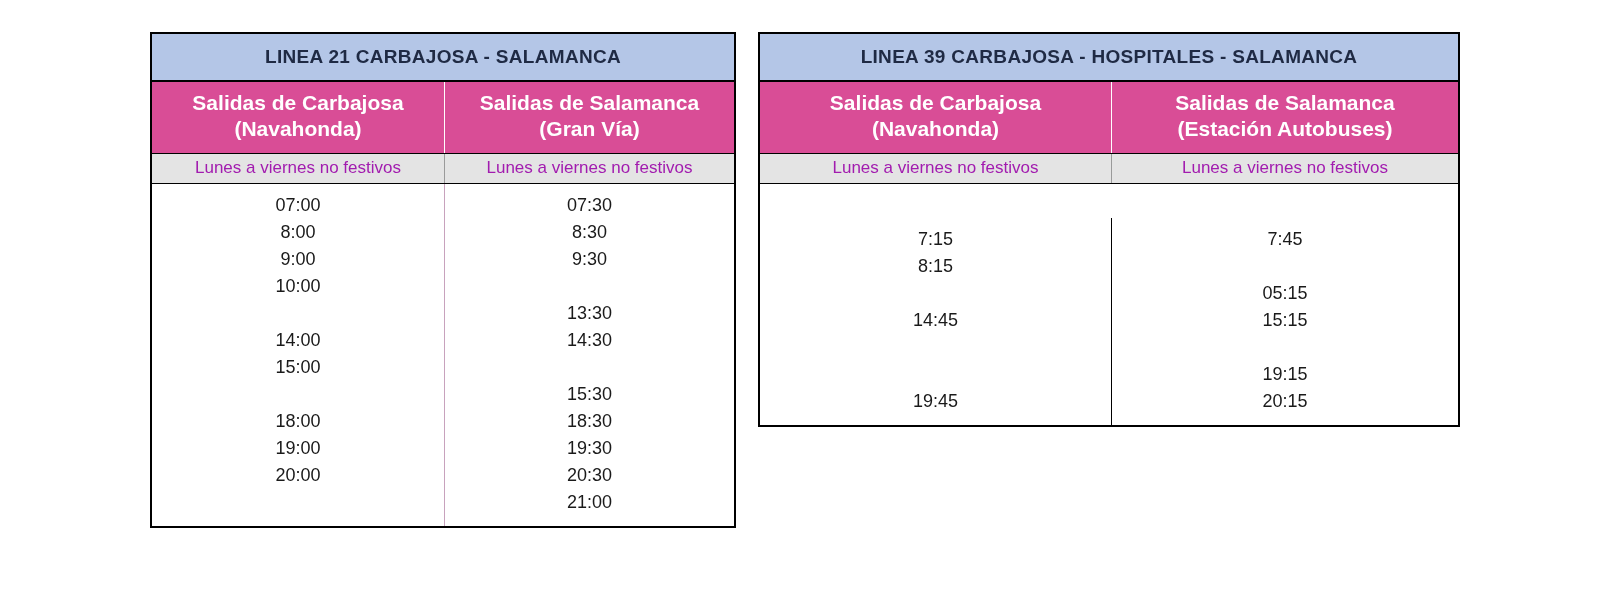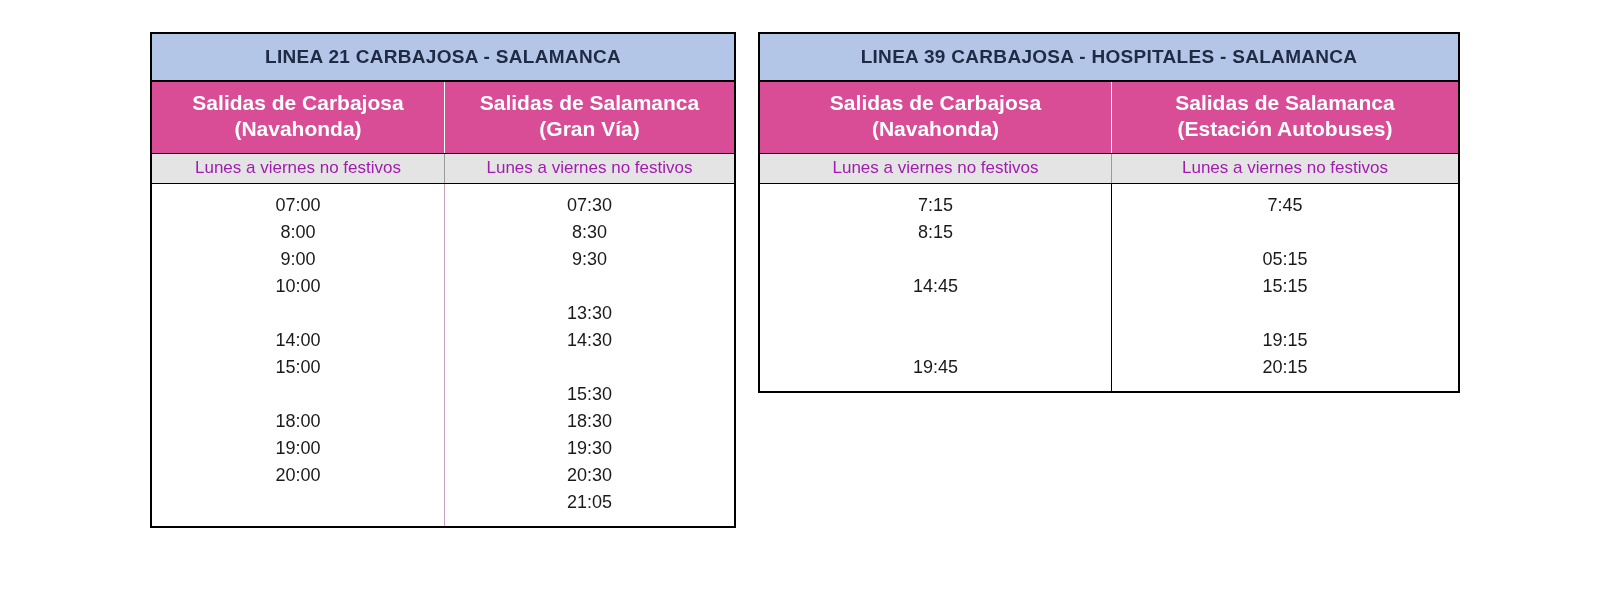--- a/index.html
+++ b/index.html
@@ -119,21 +119,21 @@
     display: flex;
   }
   .times-col {
     box-sizing: border-box;
     padding-top: 8px;
     padding-bottom: 10px;
     text-align: center;
   }
   .sched-left .times-col  { width: 292px; }
   .sched-left .times-col + .times-col { width: 290px; border-left: 1px solid #c8a2bd; }
-  .sched-right .times-col { width: 351px; }
+  .sched-right .times-col { width: 351px; margin-top: 34px; }
   .sched-right .times-col + .times-col { width: 347px; border-left: 1px solid #000000; }
 
   .time-cell {
     font-size: 18px;
     color: #1a1a1a;
     height: 27px;
     line-height: 27px;
   }
   .time-cell.empty {
     color: transparent;
@@ -189,21 +189,21 @@
           <div class="time-cell">8:30</div>
           <div class="time-cell">9:30</div>
           <div class="time-cell empty"></div>
           <div class="time-cell">13:30</div>
           <div class="time-cell">14:30</div>
           <div class="time-cell empty"></div>
           <div class="time-cell">15:30</div>
           <div class="time-cell">18:30</div>
           <div class="time-cell">19:30</div>
           <div class="time-cell">20:30</div>
-          <div class="time-cell">21:05</div>
+          <div class="time-cell">21:00</div>
         </div>
       </div>
     </div>
 
     <div class="spacer-col"></div>
 
     <div class="sched-table sched-right">
 
       <div class="line-header">
         <span class="line-text">LINEA 39 CARBAJOSA - HOSPITALES - SALAMANCA</span>

